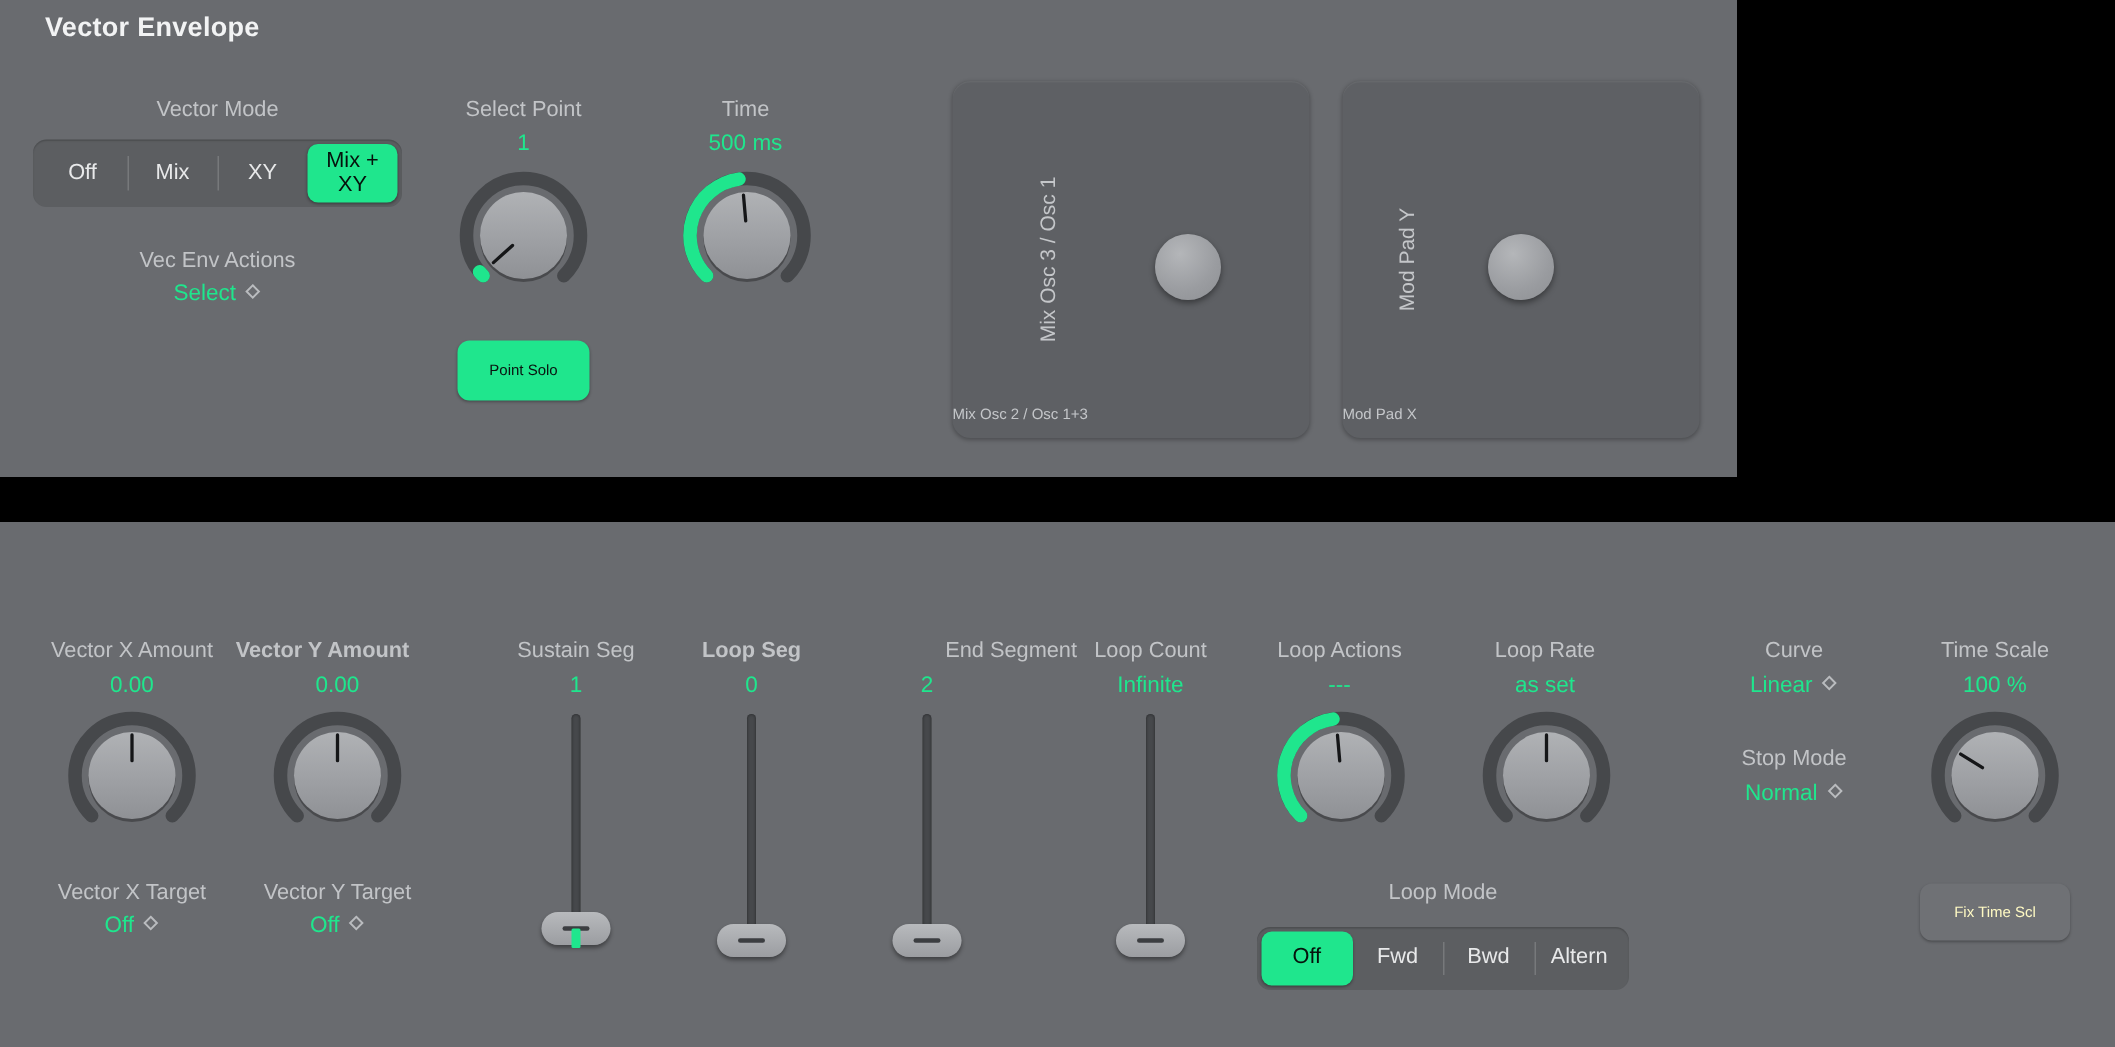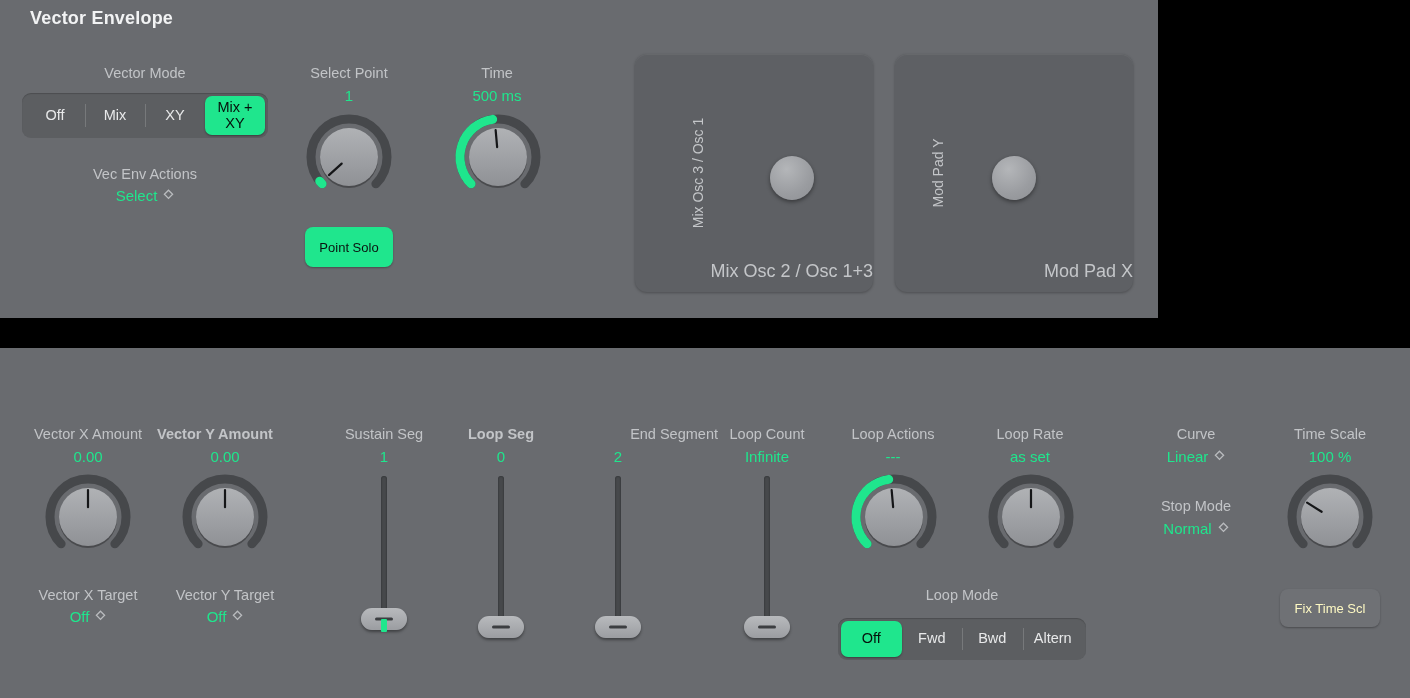--- a/index.html
+++ b/index.html
@@ -61,38 +61,38 @@
   }
   .seg.on {
     background:#1fe68d; color:#06120c; font-weight:normal;
     box-shadow:0 1px 2px rgba(0,0,0,.35);
   }
   .seg.on::before, .seg.on + .seg::before { background:transparent; }
 
   
   .btn {
     position:absolute; display:flex; align-items:center; justify-content:center;
-    border-radius:8px; font-size:13px; white-space:nowrap;
+    border-radius:8px; font-size:10px; white-space:nowrap;
     box-shadow:0 1px 2px rgba(0,0,0,.3);
   }
   .btn.green { background:#1fe68d; color:#0a1410; }
   .btn.grey  { background:#6f7175; color:#fef9c3; }
 
   
   .knob { position:absolute; }
   .knob svg { display:block; overflow:visible; }
 
   
   .pad {
     position:absolute; background:#5e6064; border-radius:12px;
     box-shadow: inset 0 1px 0 rgba(255,255,255,.05), 0 1px 3px rgba(0,0,0,.28);
   }
   .pad-lbl-x {
-    position:absolute; left:0; right:0; bottom:10px; text-align:right;
-    font-size:18px; color:#c4c6c9; white-space:nowrap;
+    position:absolute; left:0; right:0; bottom:10px; text-align:left;
+    font-size:10px; color:#c4c6c9; white-space:nowrap;
   }
   .pad-lbl-y {
     position:absolute; left:8px; top:50%;
     transform:translateY(-50%) rotate(-90deg); transform-origin:center;
     font-size:14px; color:#c4c6c9; white-space:nowrap;
   }
   .pad-dot {
     position:absolute; width:44px; height:44px; border-radius:50%;
     background: radial-gradient(circle at 38% 30%, #b4b6b9 0%, #9a9ca0 60%, #8e9094 100%);
     box-shadow: 0 2px 4px rgba(0,0,0,.42);

